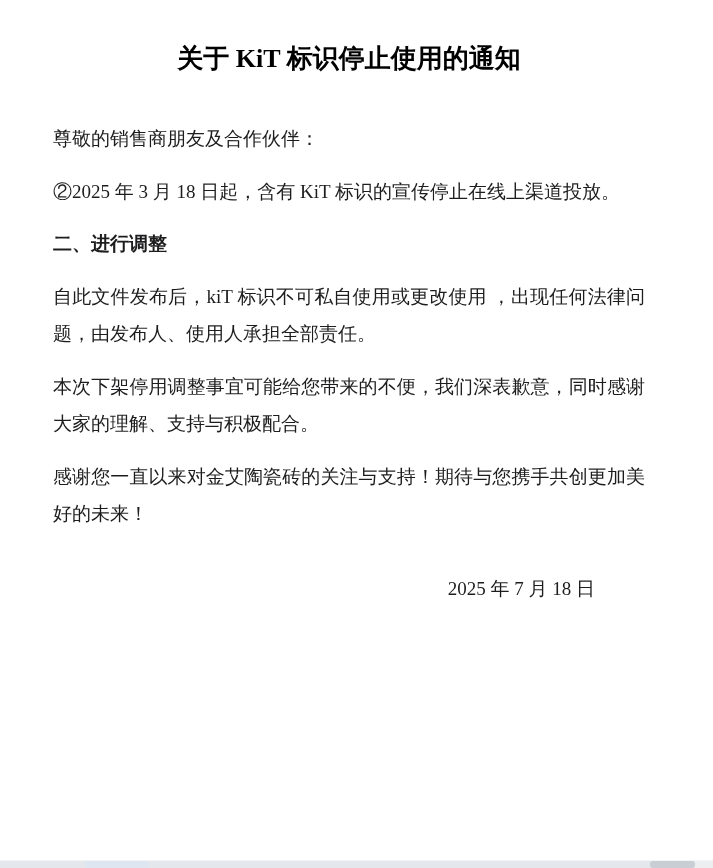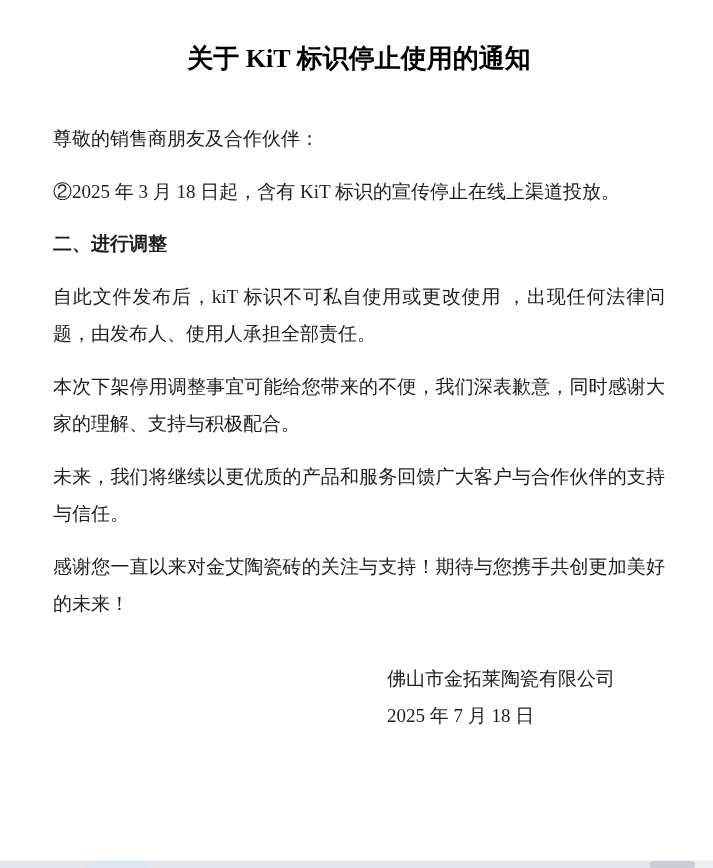--- a/index.html
+++ b/index.html
@@ -16,21 +16,21 @@
     color: #1d1d1f;
   }
   .page {
     position: absolute;
     top: 0;
     left: 0;
     width: 713px;
     height: 861px;
     background: #ffffff;
     box-sizing: border-box;
-    padding: 40px 33px 0 38px;
+    padding: 40px 53px 0 38px;
   }
   .doc-title {
     margin: 0 0 42px 0;
     text-align: center;
     font-size: 26px;
     line-height: 38px;
     font-weight: bold;
     color: #000000;
     font-family: "Liberation Serif", "DejaVu Serif", serif;
   }
@@ -110,26 +110,24 @@
 
 
     <p>②2025 年 3 月 18 日起，含有 KiT 标识的宣传停止在线上渠道投放。</p>
 
     <h2>二、进行调整</h2>
 
     <p>自此文件发布后，kiT 标识不可私自使用或更改使用 ，出现任何法律问题，由发布人、使用人承担全部责任。</p>
 
     <p>本次下架停用调整事宜可能给您带来的不便，我们深表歉意，同时感谢大家的理解、支持与积极配合。</p>
 
-    <p>未来，我们将继续以更优质的产品和服务回馈广大客户与合作伙伴的支持与信任。</p>
 
     <p>感谢您一直以来对金艾陶瓷砖的关注与支持！期待与您携手共创更加美好的未来！</p>
 
     <div class="signature">
-      <p>佛山市金拓莱陶瓷有限公司</p>
       <p>2025 年 7 月 18 日</p>
     </div>
 
   </div>
 </div>
 
 <div class="bottom-bar">
   <div class="tint-segment"></div>
   <div class="thumb"></div>
   <div class="corner"></div>

